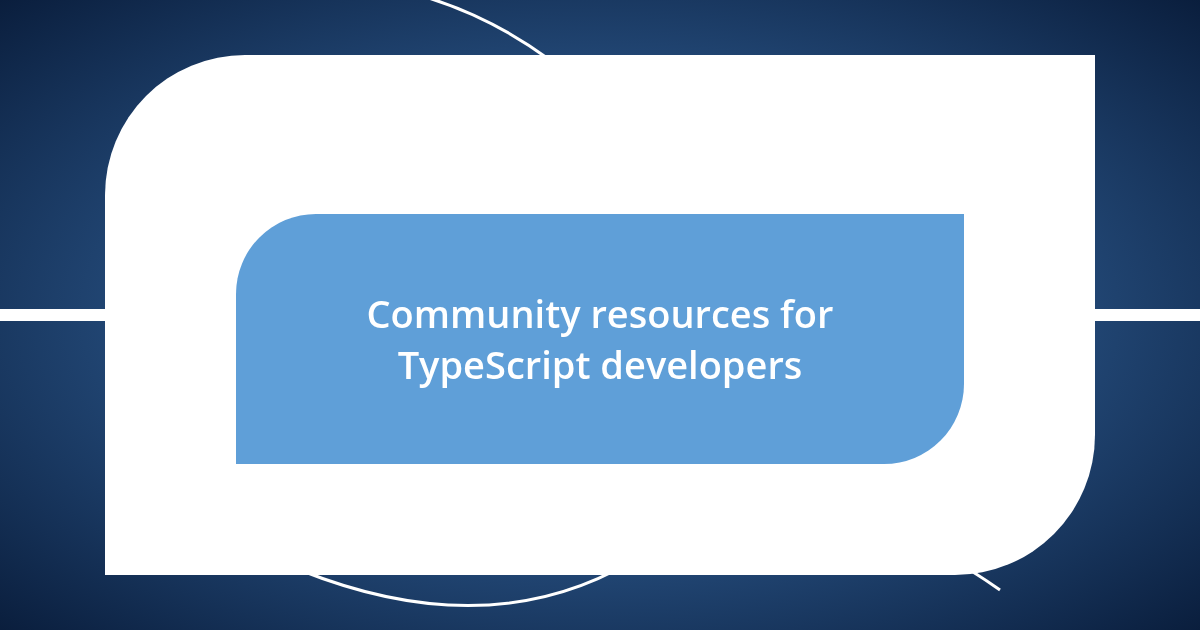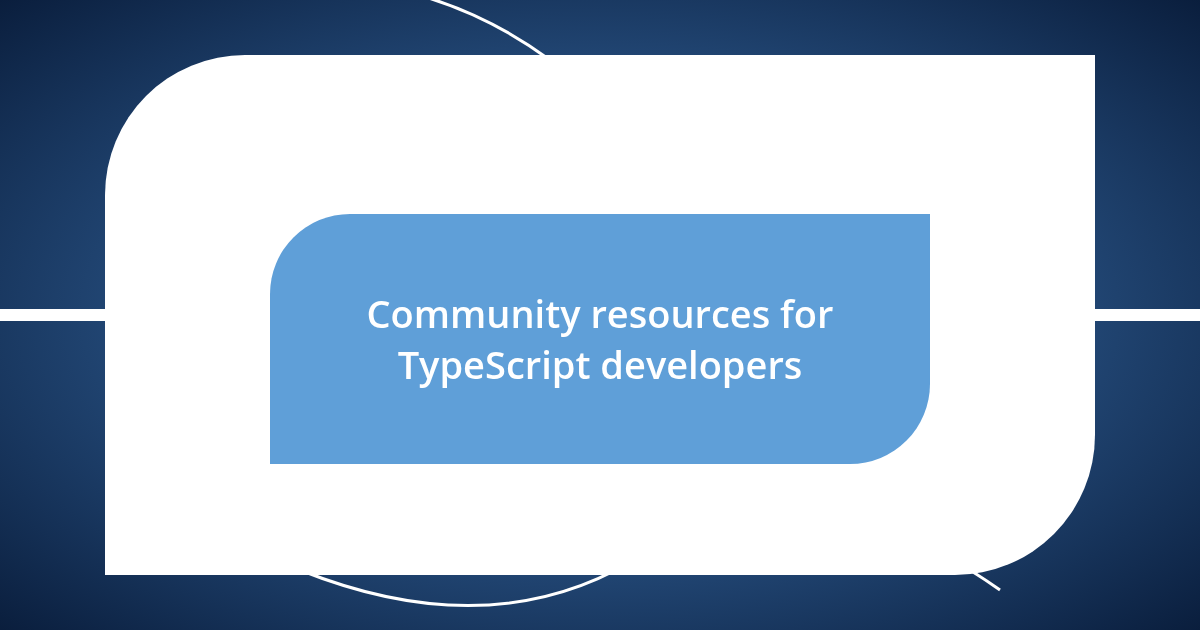--- a/index.html
+++ b/index.html
@@ -42,21 +42,21 @@
       height: 520px;
       background: white;
       border-top-left-radius: 140px;
       border-bottom-right-radius: 140px;
       z-index: 2;
       display: flex;
       align-items: center;
       justify-content: center;
     }
     .inner-card {
-      width: 660px;
+      width: 728px;
       height: 250px;
       background: #5f9fd8;
       border-top-left-radius: 80px;
       border-bottom-right-radius: 80px;
       display: flex;
       align-items: center;
       justify-content: center;
       padding: 40px 60px;
       margin-top: 48px;
     }

